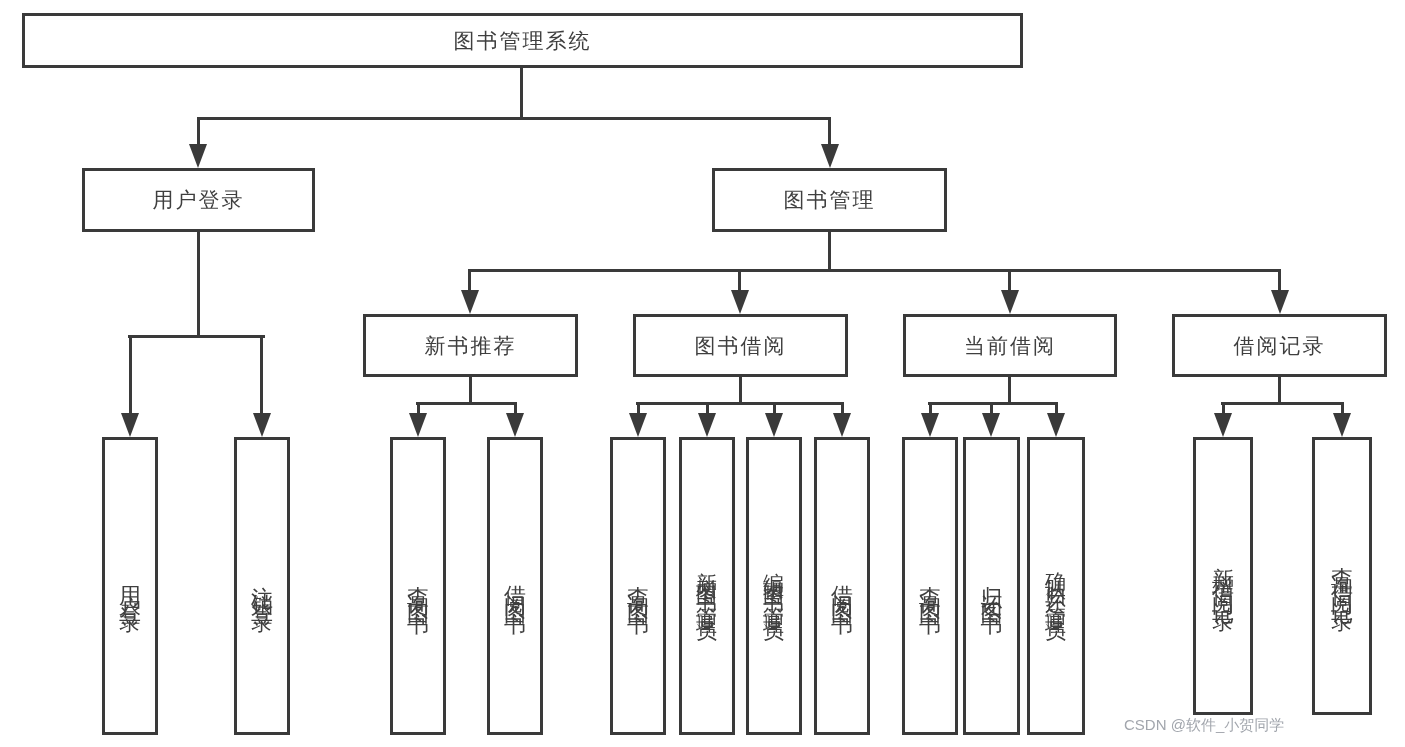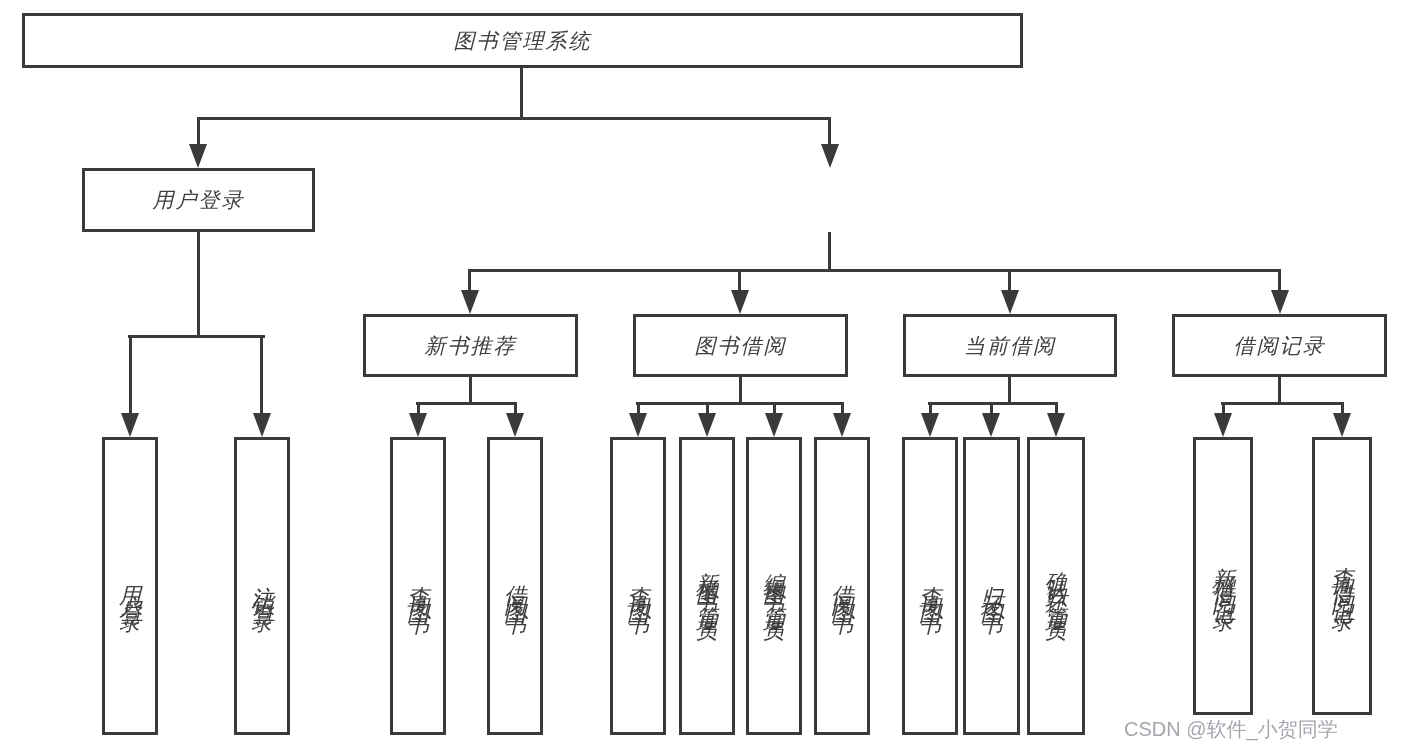--- a/index.html
+++ b/index.html
@@ -17,21 +17,20 @@
     overflow:hidden;
   }
   .box{
     position:absolute;
     box-sizing:border-box;
     border:3px solid var(--line);
     background:#fff;
     display:flex;
     align-items:center;
     justify-content:center;
-    font-style:italic;
   }
   .lbl{
     color:var(--text);
     font-size:21px;
     letter-spacing:2px;
     white-space:nowrap;
   }
   .vlbl{
     color:var(--text);
     font-size:22px;
@@ -45,21 +44,21 @@
   .hline{position:absolute;height:3px;background:var(--line);}
   .arrow{
     position:absolute;width:0;height:0;
     border-left:9px solid transparent;
     border-right:9px solid transparent;
     border-top:24px solid var(--line);
   }
   .watermark{
     position:absolute;
     left:1124px;top:716px;
-    font-size:20px;
+    font-size:15px;
     color:var(--wm);
     white-space:nowrap;
     z-index:10;
   }
 </style>
 </head>
 <body>
 
 <div id="canvas">
 
@@ -69,20 +68,23 @@
 
   <div class="vline" style="left:520px;top:68px;height:51px"></div>
   <div class="hline" style="left:197px;top:117px;width:634px"></div>
   <div class="vline" style="left:197px;top:119px;height:27px"></div>
   <div class="vline" style="left:828px;top:119px;height:27px"></div>
   <div class="arrow" style="left:189px;top:144px"></div>
   <div class="arrow" style="left:821px;top:144px"></div>
 
   <div class="box" style="left:82px;top:168px;width:233px;height:64px">
     <span class="lbl">用户登录</span>
+  </div>
+  <div class="box" style="left:712px;top:168px;width:235px;height:64px">
+    <span class="lbl">图书管理</span>
   </div>
 
   <div class="vline" style="left:197px;top:232px;height:104px"></div>
   <div class="hline" style="left:128px;top:335px;width:137px"></div>
   <div class="vline" style="left:129px;top:337px;height:76px"></div>
   <div class="vline" style="left:260px;top:337px;height:76px"></div>
   <div class="arrow" style="left:121px;top:413px"></div>
   <div class="arrow" style="left:253px;top:413px"></div>
 
   <div class="vline" style="left:828px;top:232px;height:39px"></div>

